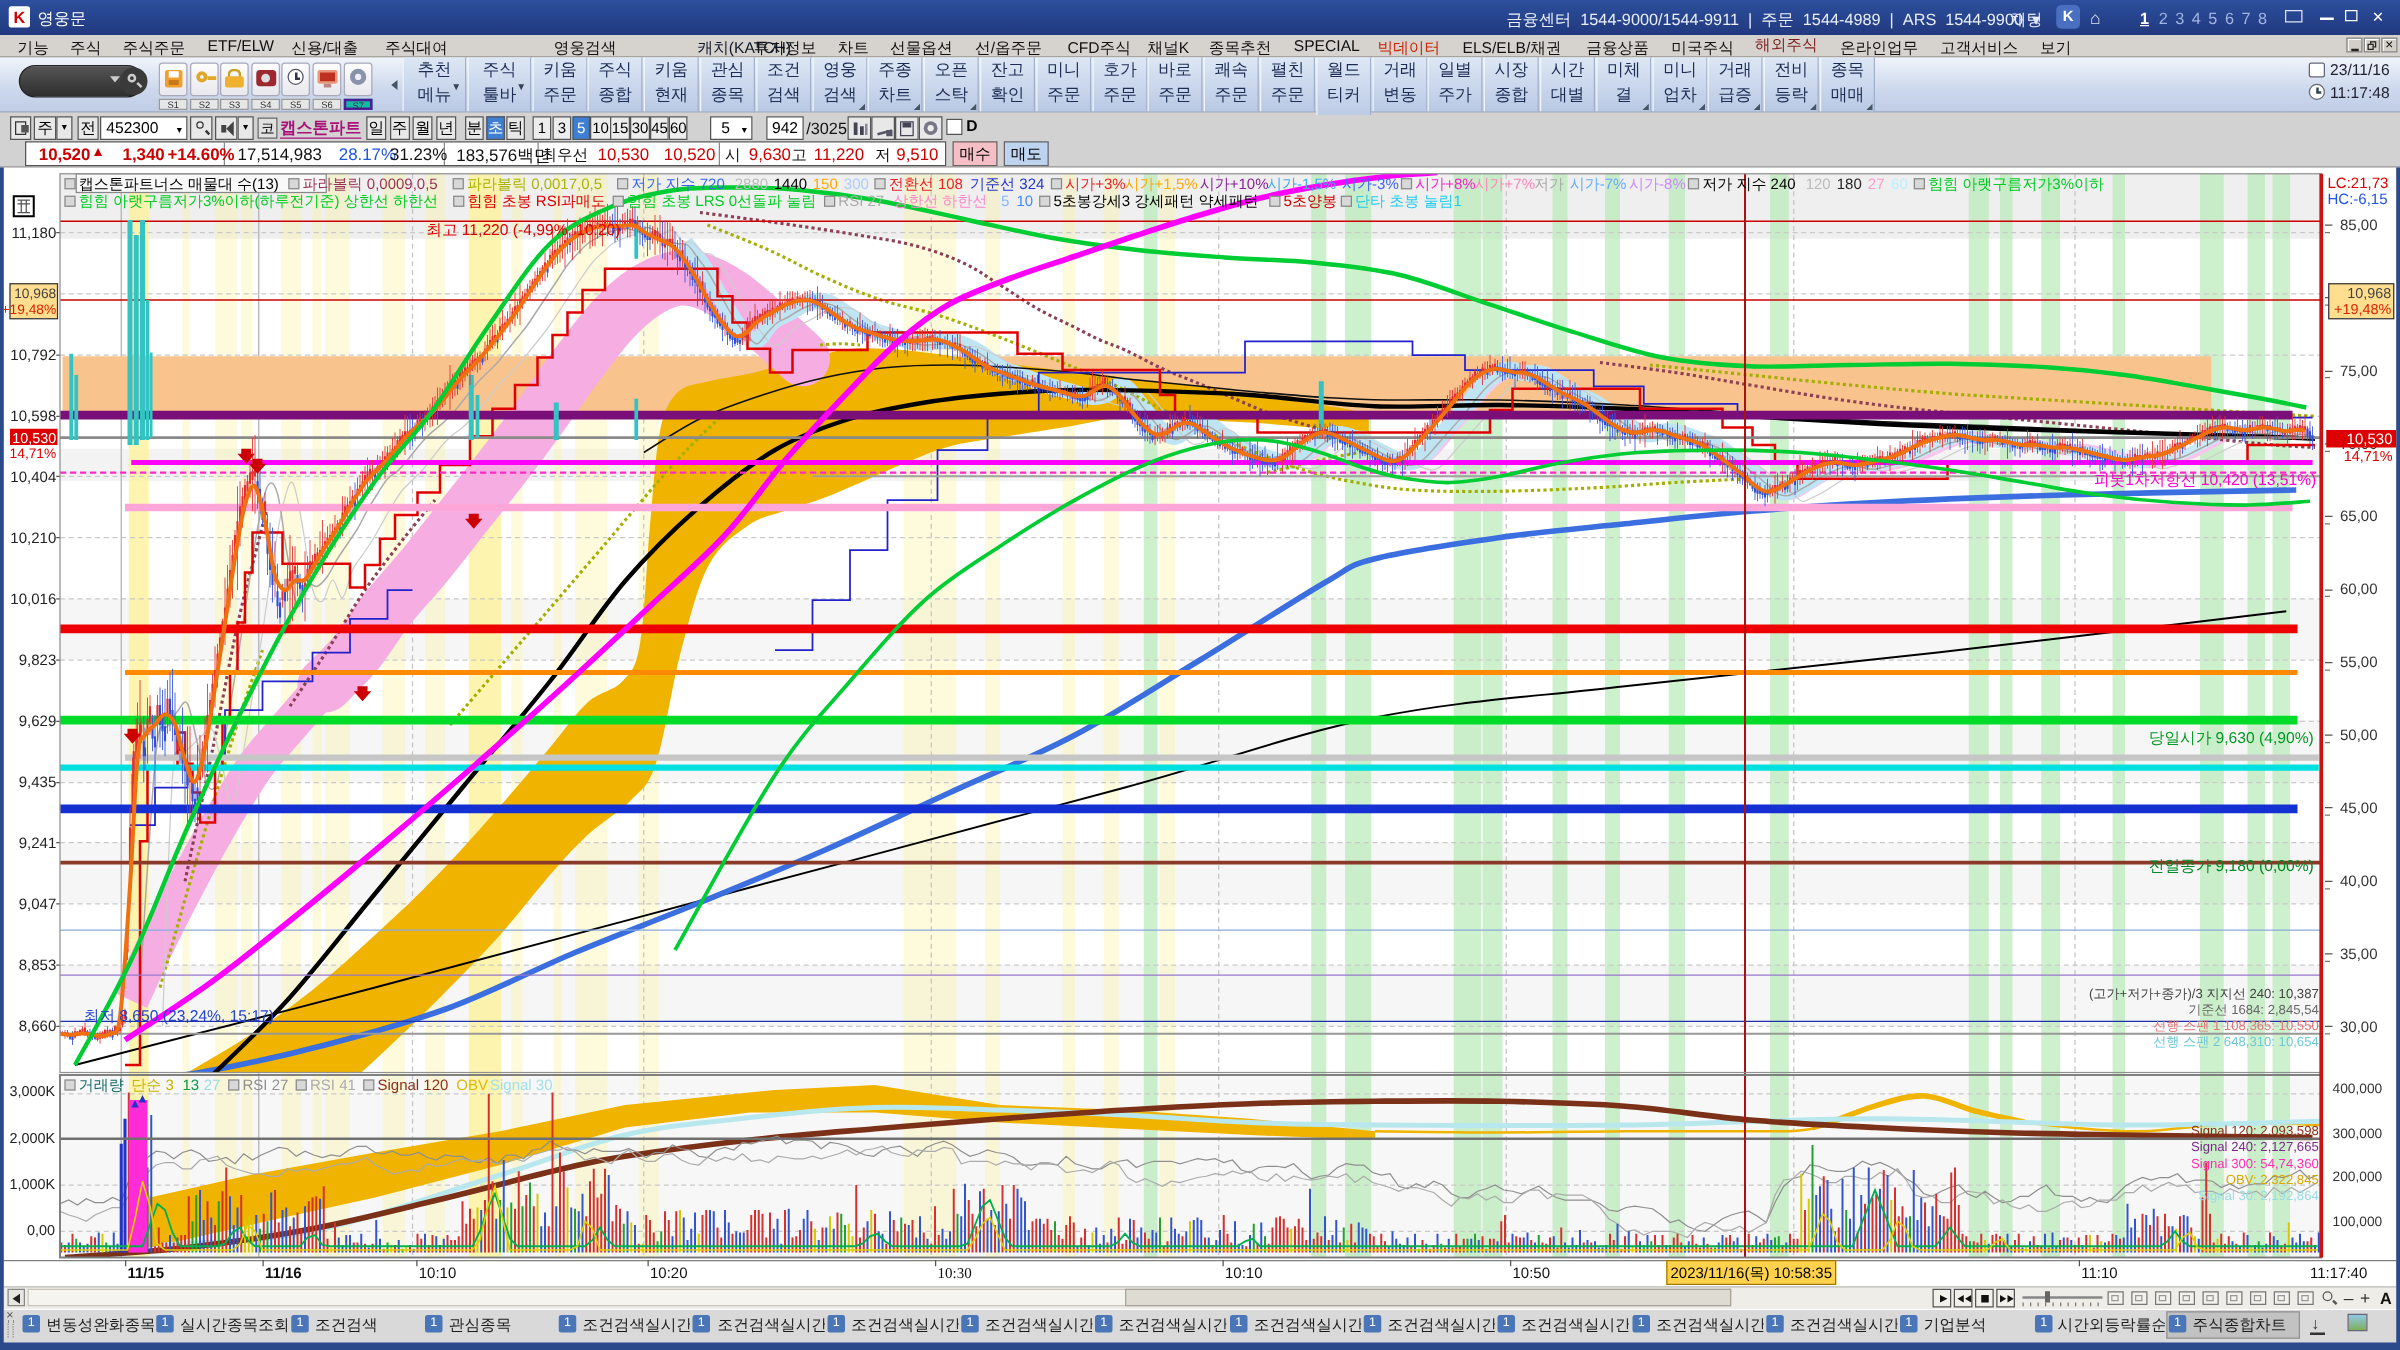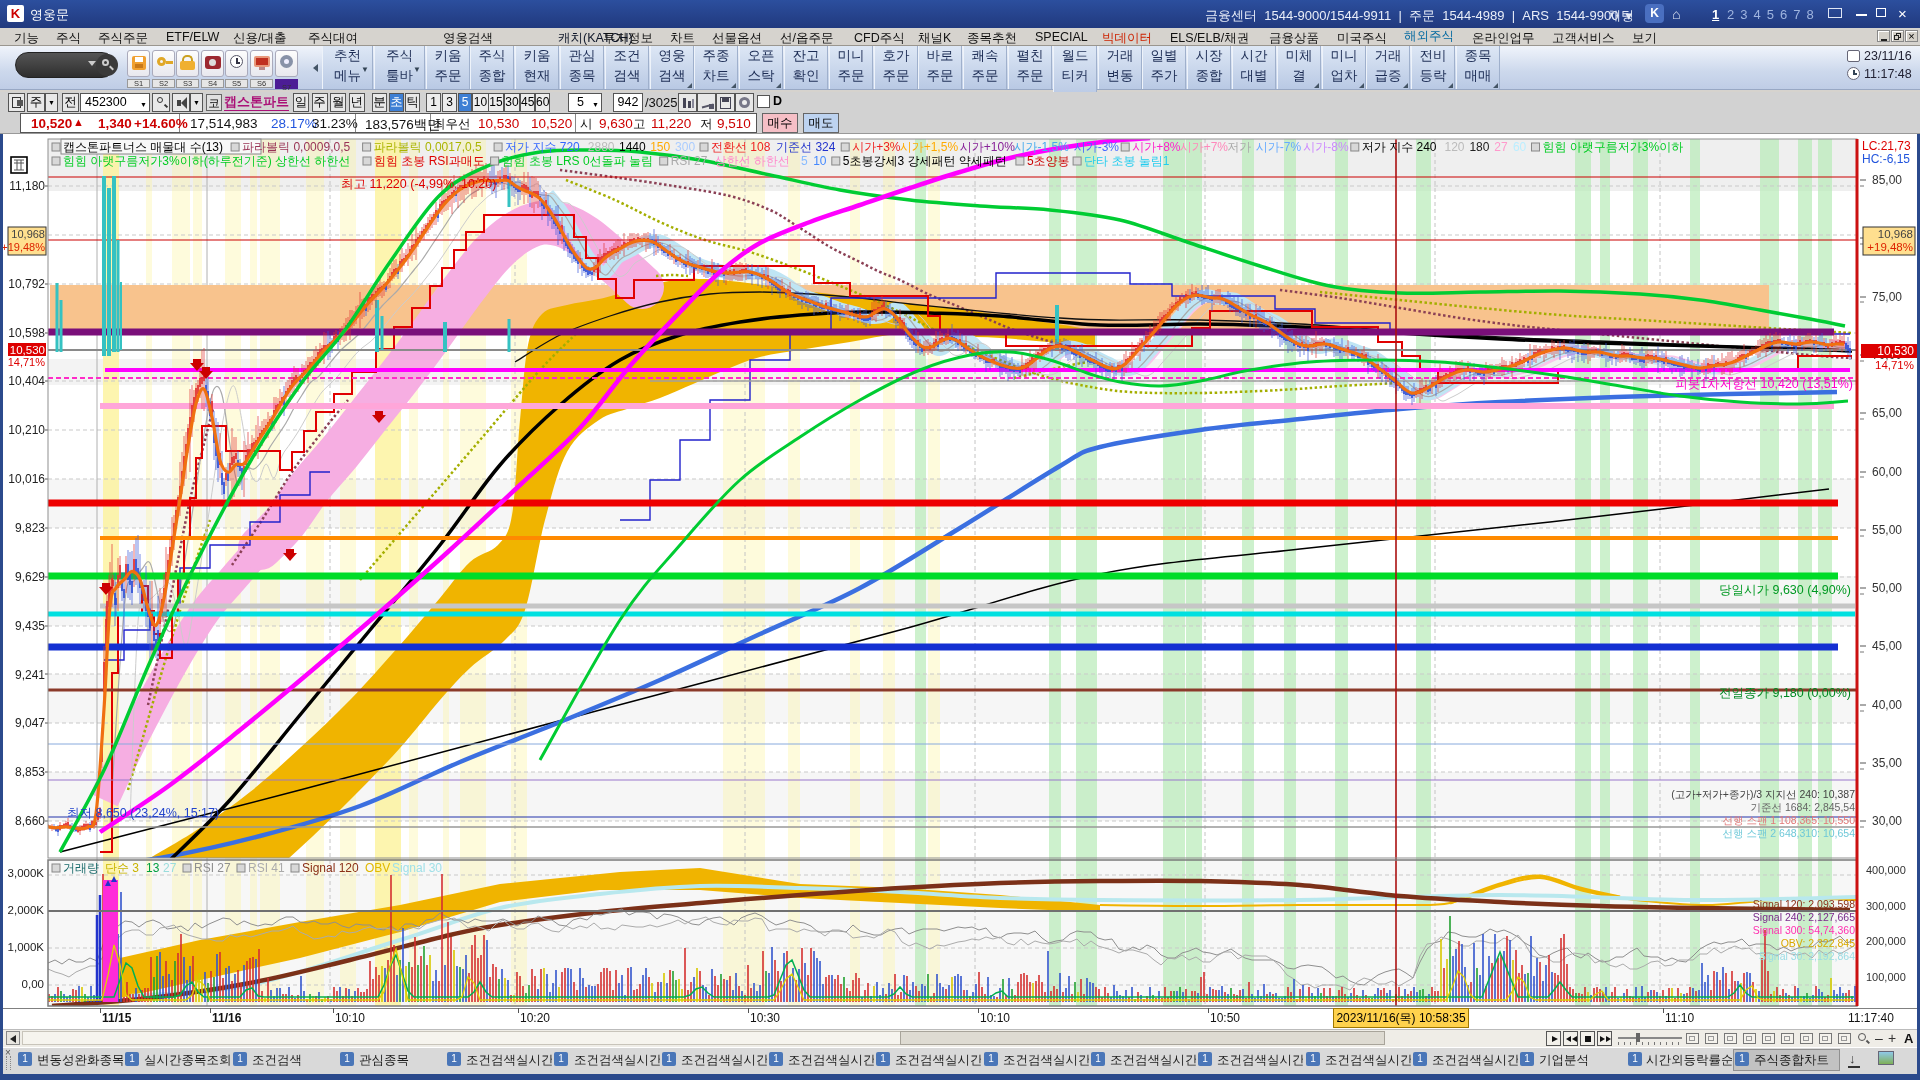--- a/index.html
+++ b/index.html
@@ -33,21 +33,21 @@
     <span style="position:absolute;left:712px;top:2px;color:#111;font-size:12.5px;">선물옵션</span>
     <span style="position:absolute;left:780px;top:2px;color:#111;font-size:12.5px;">선/옵주문</span>
     <span style="position:absolute;left:854px;top:2px;color:#111;font-size:12.5px;">CFD주식</span>
     <span style="position:absolute;left:918px;top:2px;color:#111;font-size:12.5px;">채널K</span>
     <span style="position:absolute;left:967px;top:2px;color:#111;font-size:12.5px;">종목추천</span>
     <span style="position:absolute;left:1035px;top:2px;color:#111;font-size:12.5px;">SPECIAL</span>
     <span style="position:absolute;left:1102px;top:2px;color:#cc2200;font-size:12.5px;">빅데이터</span>
     <span style="position:absolute;left:1170px;top:2px;color:#111;font-size:12.5px;">ELS/ELB/채권</span>
     <span style="position:absolute;left:1269px;top:2px;color:#111;font-size:12.5px;">금융상품</span>
     <span style="position:absolute;left:1337px;top:2px;color:#111;font-size:12.5px;">미국주식</span>
-    <span style="position:absolute;left:1404px;top:0;color:#0369a1;font-size:12.5px;">해외주식</span>
+    <span style="position:absolute;left:1404px;top:0;color:#7f1d1d;font-size:12.5px;">해외주식</span>
     <span style="position:absolute;left:1472px;top:2px;color:#111;font-size:12.5px;">온라인업무</span>
     <span style="position:absolute;left:1552px;top:2px;color:#111;font-size:12.5px;">고객서비스</span>
     <span style="position:absolute;left:1632px;top:2px;color:#111;font-size:12.5px;">보기</span>
   </div>
 <div style="position:absolute;left:1877px;top:30px;width:13px;height:12px;background:#d4d0c8;border:1px solid #888;box-shadow:inset 1px 1px #fff;">
     <i style="position:absolute;left:3px;top:8px;width:6px;height:1.5px;background:#222;"></i>
   </div>
 <div style="position:absolute;left:1891px;top:30px;width:13px;height:12px;background:#d4d0c8;border:1px solid #888;box-shadow:inset 1px 1px #fff;">
     <i style="position:absolute;left:4px;top:2px;width:5px;height:5px;border:1px solid #222;"></i>
     <i style="position:absolute;left:2px;top:4px;width:5px;height:5px;border:1px solid #222;background:#d4d0c8;"></i>
@@ -90,21 +90,21 @@
 <div style="position:absolute;left:250px;top:50px;width:23px;height:27px;background:linear-gradient(#fdfdfd,#e8e8ee);border:1px solid #aab;border-radius:3px;">
     <i style="left:3px;top:5px;width:16px;height:11px;background:#e8987a;border-radius:2px;"></i>
     <i style="left:5px;top:7px;width:12px;height:7px;background:#c03020;"></i>
     <i style="left:8px;top:16px;width:6px;height:3px;background:#b88;"></i>
   </div>
 <div style="position:absolute;left:250px;top:79px;width:23px;height:9px;background:#e6e6e6;border:1px solid #999;font-size:7.5px;text-align:center;line-height:8px;color:#333;">S6</div>
 <div style="position:absolute;left:275px;top:50px;width:23px;height:27px;background:linear-gradient(#fdfdfd,#e8e8ee);border:1px solid #aab;border-radius:3px;">
     <i style="left:4px;top:4px;width:13px;height:13px;background:#8892a8;border-radius:8px;"></i>
     <i style="left:8px;top:8px;width:5px;height:5px;background:#eef;border-radius:3px;"></i>
   </div>
-<div style="position:absolute;left:275px;top:79px;width:23px;height:9px;background:#14b8a6;border:5px solid #4c1d95;font-size:7.5px;text-align:center;line-height:8px;color:#333;">S7</div>
+<div style="position:absolute;left:275px;top:79px;width:23px;height:9px;background:#14b8a6;border:2px solid #4c1d95;font-size:7.5px;text-align:center;line-height:8px;color:#333;">S7</div>
 <div style="position:absolute;left:322px;top:46px;width:51px;height:43px;background:linear-gradient(#dde7f5,#b9c9e4);border-right:1px solid #9fb0cc;border-left:1px solid #eef3fa;color:#1c2c54;font-size:13.5px;text-align:center;line-height:20px;">추천<br>메뉴<span style="position:absolute;right:3px;top:14px;font-size:8px;color:#345;">▼</span></div>
 <div style="position:absolute;left:374px;top:46px;width:51px;height:43px;background:linear-gradient(#dde7f5,#b9c9e4);border-right:1px solid #9fb0cc;border-left:1px solid #eef3fa;color:#1c2c54;font-size:13.5px;text-align:center;line-height:20px;">주식<br>툴바<span style="position:absolute;right:3px;top:14px;font-size:8px;color:#345;">▼</span></div>
 <div style="position:absolute;left:426px;top:46px;width:44px;height:43px;background:linear-gradient(#dde7f5,#b9c9e4);border-right:1px solid #9fb0cc;border-left:1px solid #eef3fa;color:#1c2c54;font-size:13.5px;text-align:center;line-height:20px;">키움<br>주문</div>
 <div style="position:absolute;left:470px;top:46px;width:44px;height:43px;background:linear-gradient(#dde7f5,#b9c9e4);border-right:1px solid #9fb0cc;border-left:1px solid #eef3fa;color:#1c2c54;font-size:13.5px;text-align:center;line-height:20px;">주식<br>종합</div>
 <div style="position:absolute;left:515px;top:46px;width:44px;height:43px;background:linear-gradient(#dde7f5,#b9c9e4);border-right:1px solid #9fb0cc;border-left:1px solid #eef3fa;color:#1c2c54;font-size:13.5px;text-align:center;line-height:20px;">키움<br>현재</div>
 <div style="position:absolute;left:560px;top:46px;width:44px;height:43px;background:linear-gradient(#dde7f5,#b9c9e4);border-right:1px solid #9fb0cc;border-left:1px solid #eef3fa;color:#1c2c54;font-size:13.5px;text-align:center;line-height:20px;">관심<br>종목</div>
 <div style="position:absolute;left:605px;top:46px;width:44px;height:43px;background:linear-gradient(#dde7f5,#b9c9e4);border-right:1px solid #9fb0cc;border-left:1px solid #eef3fa;color:#1c2c54;font-size:13.5px;text-align:center;line-height:20px;">조건<br>검색</div>
 <div style="position:absolute;left:650px;top:46px;width:44px;height:43px;background:linear-gradient(#dde7f5,#b9c9e4);border-right:1px solid #9fb0cc;border-left:1px solid #eef3fa;color:#1c2c54;font-size:13.5px;text-align:center;line-height:20px;">영웅<br>검색<i style="position:absolute;right:1px;bottom:1px;width:0;height:0;border-left:5px solid transparent;border-bottom:5px solid #456;"></i></div>
 <div style="position:absolute;left:694px;top:46px;width:44px;height:43px;background:linear-gradient(#dde7f5,#b9c9e4);border-right:1px solid #9fb0cc;border-left:1px solid #eef3fa;color:#1c2c54;font-size:13.5px;text-align:center;line-height:20px;">주종<br>차트<i style="position:absolute;right:1px;bottom:1px;width:0;height:0;border-left:5px solid transparent;border-bottom:5px solid #456;"></i></div>
 <div style="position:absolute;left:739px;top:46px;width:44px;height:43px;background:linear-gradient(#dde7f5,#b9c9e4);border-right:1px solid #9fb0cc;border-left:1px solid #eef3fa;color:#1c2c54;font-size:13.5px;text-align:center;line-height:20px;">오픈<br>스탁<i style="position:absolute;right:1px;bottom:1px;width:0;height:0;border-left:5px solid transparent;border-bottom:5px solid #456;"></i></div>
@@ -566,21 +566,21 @@
 <div style="position:absolute;left:3px;top:1008px;width:1914px;height:21px;background:#fff;border-top:1px solid #808080;"></div>
 <div style="position:absolute;left:3px;top:1008px;width:1914px;height:21px;">
     <div style="position:absolute;left:99px;top:3px;font-size:12px;color:#111;font-weight:bold;">11/15</div>
     <div style="position:absolute;left:97px;top:0px;width:1px;height:5px;background:#555;"></div>
     <div style="position:absolute;left:209px;top:3px;font-size:12px;color:#111;font-weight:bold;">11/16</div>
     <div style="position:absolute;left:207px;top:0px;width:1px;height:5px;background:#555;"></div>
     <div style="position:absolute;left:332px;top:3px;font-size:12px;color:#111;font-weight:normal;">10:10</div>
     <div style="position:absolute;left:330px;top:0px;width:1px;height:5px;background:#555;"></div>
     <div style="position:absolute;left:517px;top:3px;font-size:12px;color:#111;font-weight:normal;">10:20</div>
     <div style="position:absolute;left:515px;top:0px;width:1px;height:5px;background:#555;"></div>
-    <div style="position:absolute;left:747px;top:3px;font-size:12px;color:#111;font-weight:normal;">10:30</div>
+    <div style="position:absolute;left:747px;top:3px;font-size:12px;color:#111;font-weight:normal;font-family:Liberation Serif, serif;">10:30</div>
     <div style="position:absolute;left:745px;top:0px;width:1px;height:5px;background:#555;"></div>
     <div style="position:absolute;left:977px;top:3px;font-size:12px;color:#111;font-weight:normal;">10:10</div>
     <div style="position:absolute;left:975px;top:0px;width:1px;height:5px;background:#555;"></div>
     <div style="position:absolute;left:1207px;top:3px;font-size:12px;color:#111;font-weight:normal;">10:50</div>
     <div style="position:absolute;left:1205px;top:0px;width:1px;height:5px;background:#555;"></div>
     <div style="position:absolute;left:1662px;top:3px;font-size:12px;color:#111;font-weight:normal;">11:10</div>
     <div style="position:absolute;left:1660px;top:0px;width:1px;height:5px;background:#555;"></div>
     <div style="position:absolute;left:1330px;top:0px;width:136px;height:20px;background:#ffd24d;border:1px solid #a07800;font-size:12px;text-align:center;line-height:19px;">2023/11/16(목) 10:58:35</div>
     <div style="position:absolute;left:1845px;top:3px;font-size:12px;color:#111;">11:17:40</div>
   </div>

